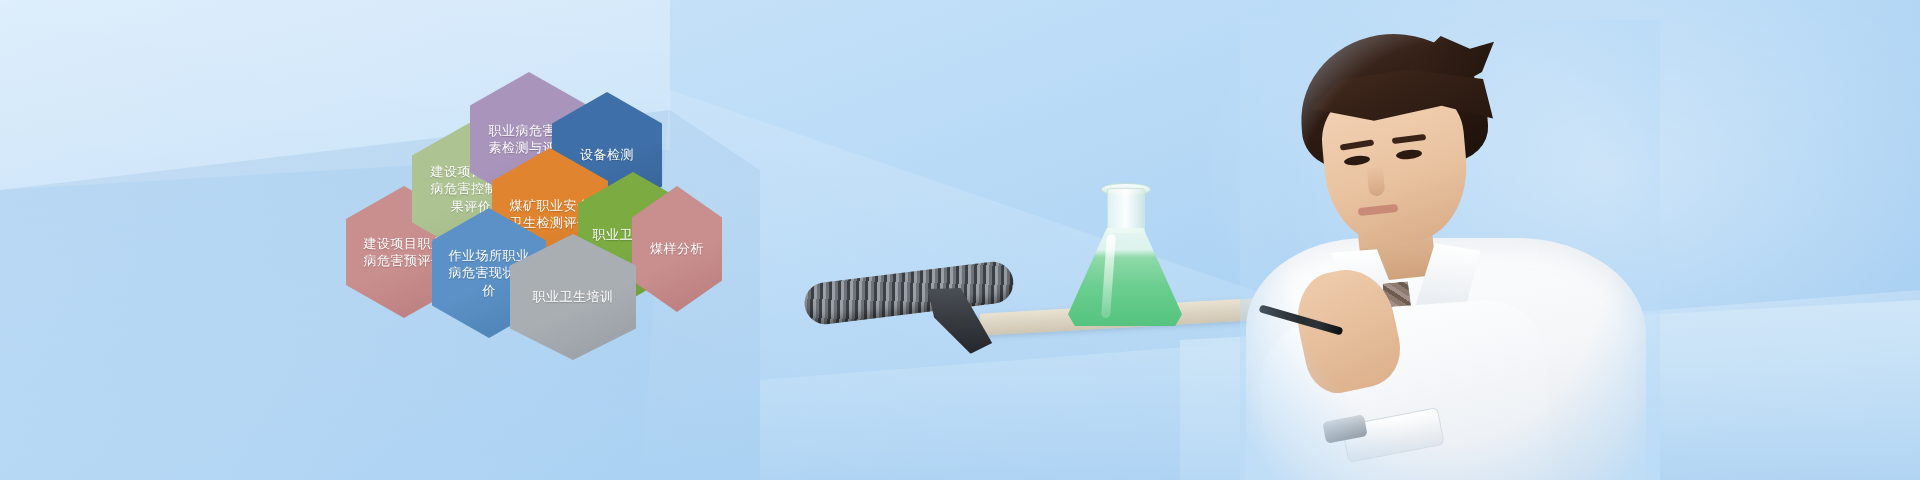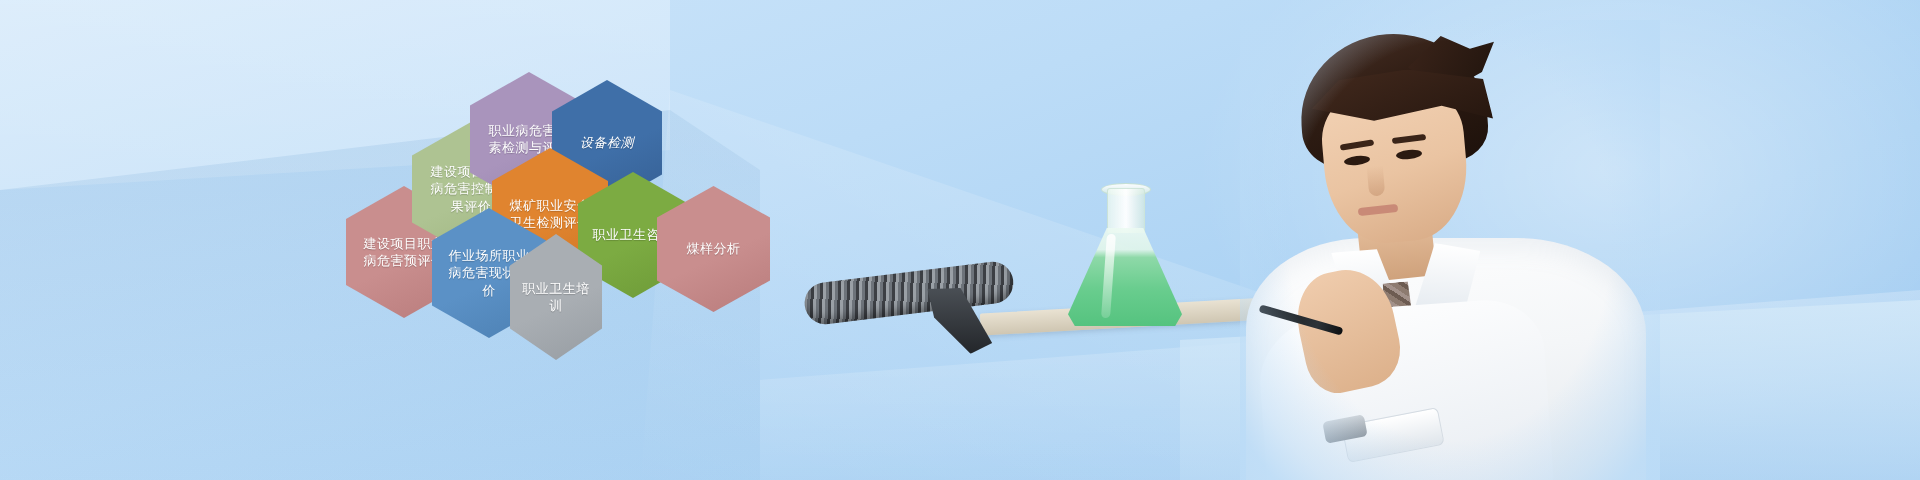--- a/index.html
+++ b/index.html
@@ -241,36 +241,36 @@
   <div id="hexes">
       <div class="hex" style="left: 346px; top: 186px; width: 116px; height: 132px; background: linear-gradient(155deg, rgb(201, 142, 142) 0%, rgb(201, 142, 142) 55%, rgb(185, 124, 124) 100%); z-index: 10;">
         <span class="lbl" style="font-size: 13px; max-width: 90px;">建设项目职业病危害预评价</span>
       </div>
       <div class="hex" style="left: 412px; top: 122px; width: 118px; height: 134px; background: linear-gradient(155deg, rgb(174, 195, 146) 0%, rgb(174, 195, 146) 55%, rgb(157, 179, 127) 100%); z-index: 11;">
         <span class="lbl" style="font-size: 13px; max-width: 92px;">建设项目职业病危害控制效果评价</span>
       </div>
       <div class="hex" style="left: 470px; top: 72px; width: 118px; height: 134px; background: linear-gradient(155deg, rgb(169, 148, 188) 0%, rgb(169, 148, 188) 55%, rgb(150, 130, 172) 100%); z-index: 12;">
         <span class="lbl" style="font-size: 13px; max-width: 92px;">职业病危害因素检测与评价</span>
       </div>
-      <div class="hex" style="left: 552px; top: 80px; width: 110px; height: 126px; background: linear-gradient(155deg, rgb(63, 111, 168) 0%, rgb(63, 111, 168) 55%, rgb(53, 95, 147) 100%); z-index: 13; font-style: italic;">
+      <div class="hex" style="left: 552px; top: 92px; width: 110px; height: 126px; background: linear-gradient(155deg, rgb(63, 111, 168) 0%, rgb(63, 111, 168) 55%, rgb(53, 95, 147) 100%); z-index: 13;">
         <span class="lbl" style="font-size: 13px; max-width: 86px;">设备检测</span>
       </div>
       <div class="hex" style="left: 492px; top: 148px; width: 116px; height: 132px; background: linear-gradient(155deg, rgb(224, 132, 47) 0%, rgb(224, 132, 47) 55%, rgb(205, 117, 35) 100%); z-index: 15;">
         <span class="lbl" style="font-size: 13px; max-width: 90px;">煤矿职业安全卫生检测评价</span>
       </div>
       <div class="hex" style="left: 578px; top: 172px; width: 110px; height: 126px; background: linear-gradient(155deg, rgb(124, 171, 66) 0%, rgb(124, 171, 66) 55%, rgb(109, 154, 55) 100%); z-index: 16;">
         <span class="lbl" style="font-size: 13px; max-width: 86px;">职业卫生咨询</span>
       </div>
-      <div class="hex" style="left: 657px; top: 186px; width: 113px; height: 126px; background: linear-gradient(155deg, rgb(201, 142, 142) 0%, rgb(201, 142, 142) 55%, rgb(185, 124, 124) 100%); z-index: 17;">
+      <div class="hex" style="left: 632px; top: 186px; width: 90px; height: 126px; background: linear-gradient(155deg, rgb(201, 142, 142) 0%, rgb(201, 142, 142) 55%, rgb(185, 124, 124) 100%); z-index: 17;">
         <span class="lbl" style="font-size: 13px; max-width: 86px;">煤样分析</span>
       </div>
       <div class="hex" style="left: 432px; top: 208px; width: 114px; height: 130px; background: linear-gradient(155deg, rgb(91, 145, 198) 0%, rgb(91, 145, 198) 55%, rgb(76, 128, 179) 100%); z-index: 18;">
         <span class="lbl" style="font-size: 13px; max-width: 89px;">作业场所职业病危害现状评价</span>
       </div>
-      <div class="hex" style="left: 510px; top: 234px; width: 92px; height: 126px; background: linear-gradient(155deg, rgb(169, 174, 179) 0%, rgb(169, 174, 179) 55%, rgb(151, 157, 163) 100%); z-index: 19;">
+      <div class="hex" style="left: 510px; top: 234px; width: 126px; height: 126px; background: linear-gradient(155deg, rgb(169, 174, 179) 0%, rgb(169, 174, 179) 55%, rgb(151, 157, 163) 100%); z-index: 19;">
         <span class="lbl" style="font-size: 13px; max-width: 86px;">职业卫生培训</span>
       </div>
     </div>
 
   <div id="bench">
     <div class="tabletop"></div>
     <div class="coil">
       <div class="coil-tube"></div>
       <div class="coil-tail"></div>
     </div>

